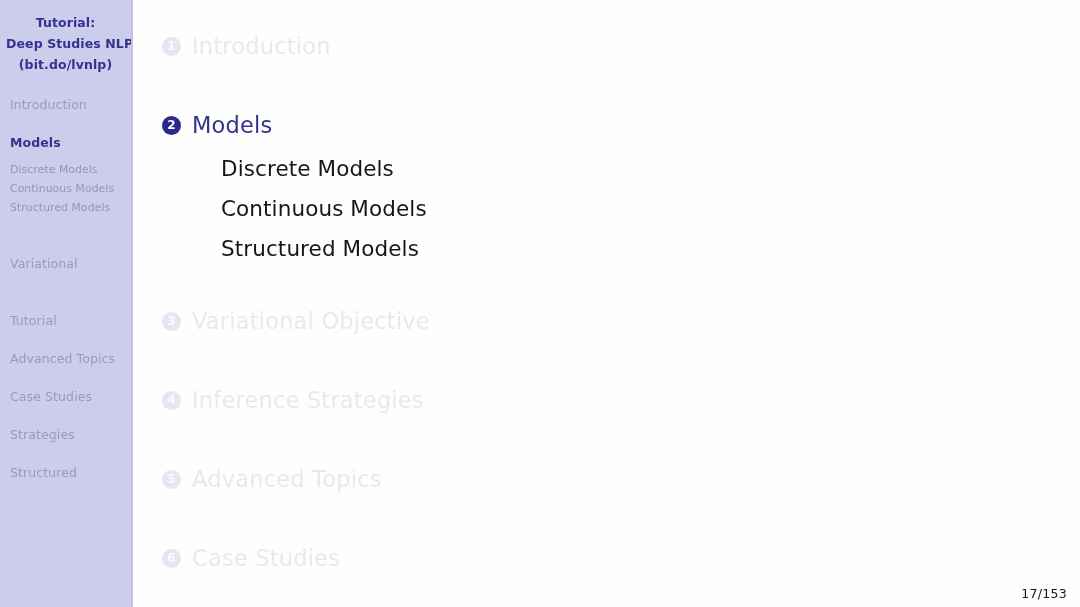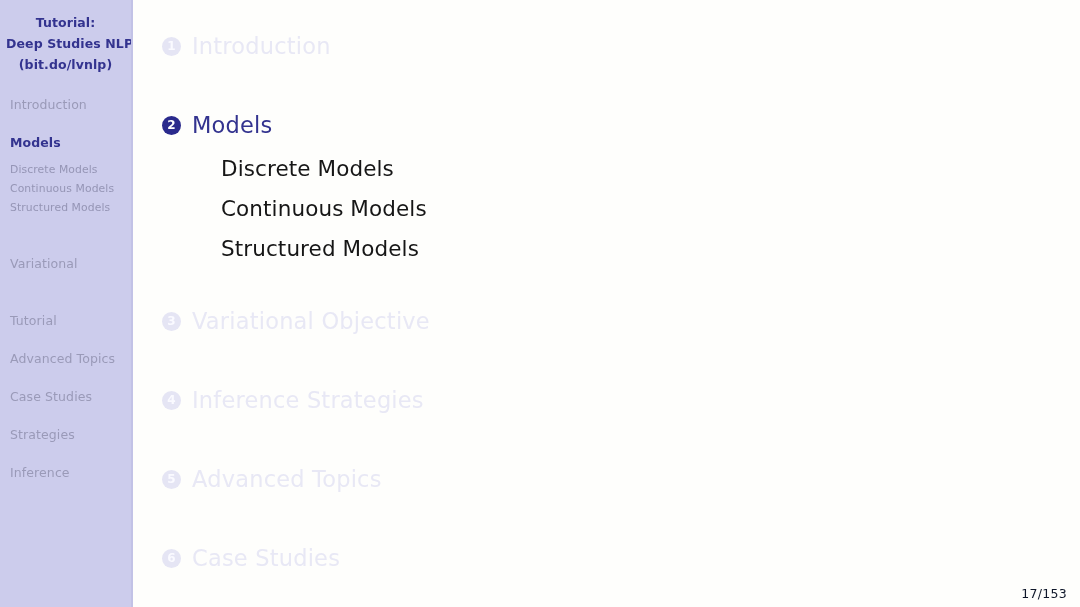--- a/index.html
+++ b/index.html
@@ -163,21 +163,21 @@
         <span class="wrap2">Tutorial</span>
       </div>
 
 
       <div class="side-item gap-top">Advanced Topics</div>
 
       <div class="side-item gap-top">Case Studies</div>
 
       <div class="side-item gap-top">Strategies</div>
 
-      <div class="side-item gap-top">Inference</div>
+      <div class="side-item gap-top">Structured</div>
 
     </div>
   </div>
 
   <div class="main">
 
     <div class="toc">
 
       <div class="toc-entry inactive">
         <span class="num-badge">1</span>

